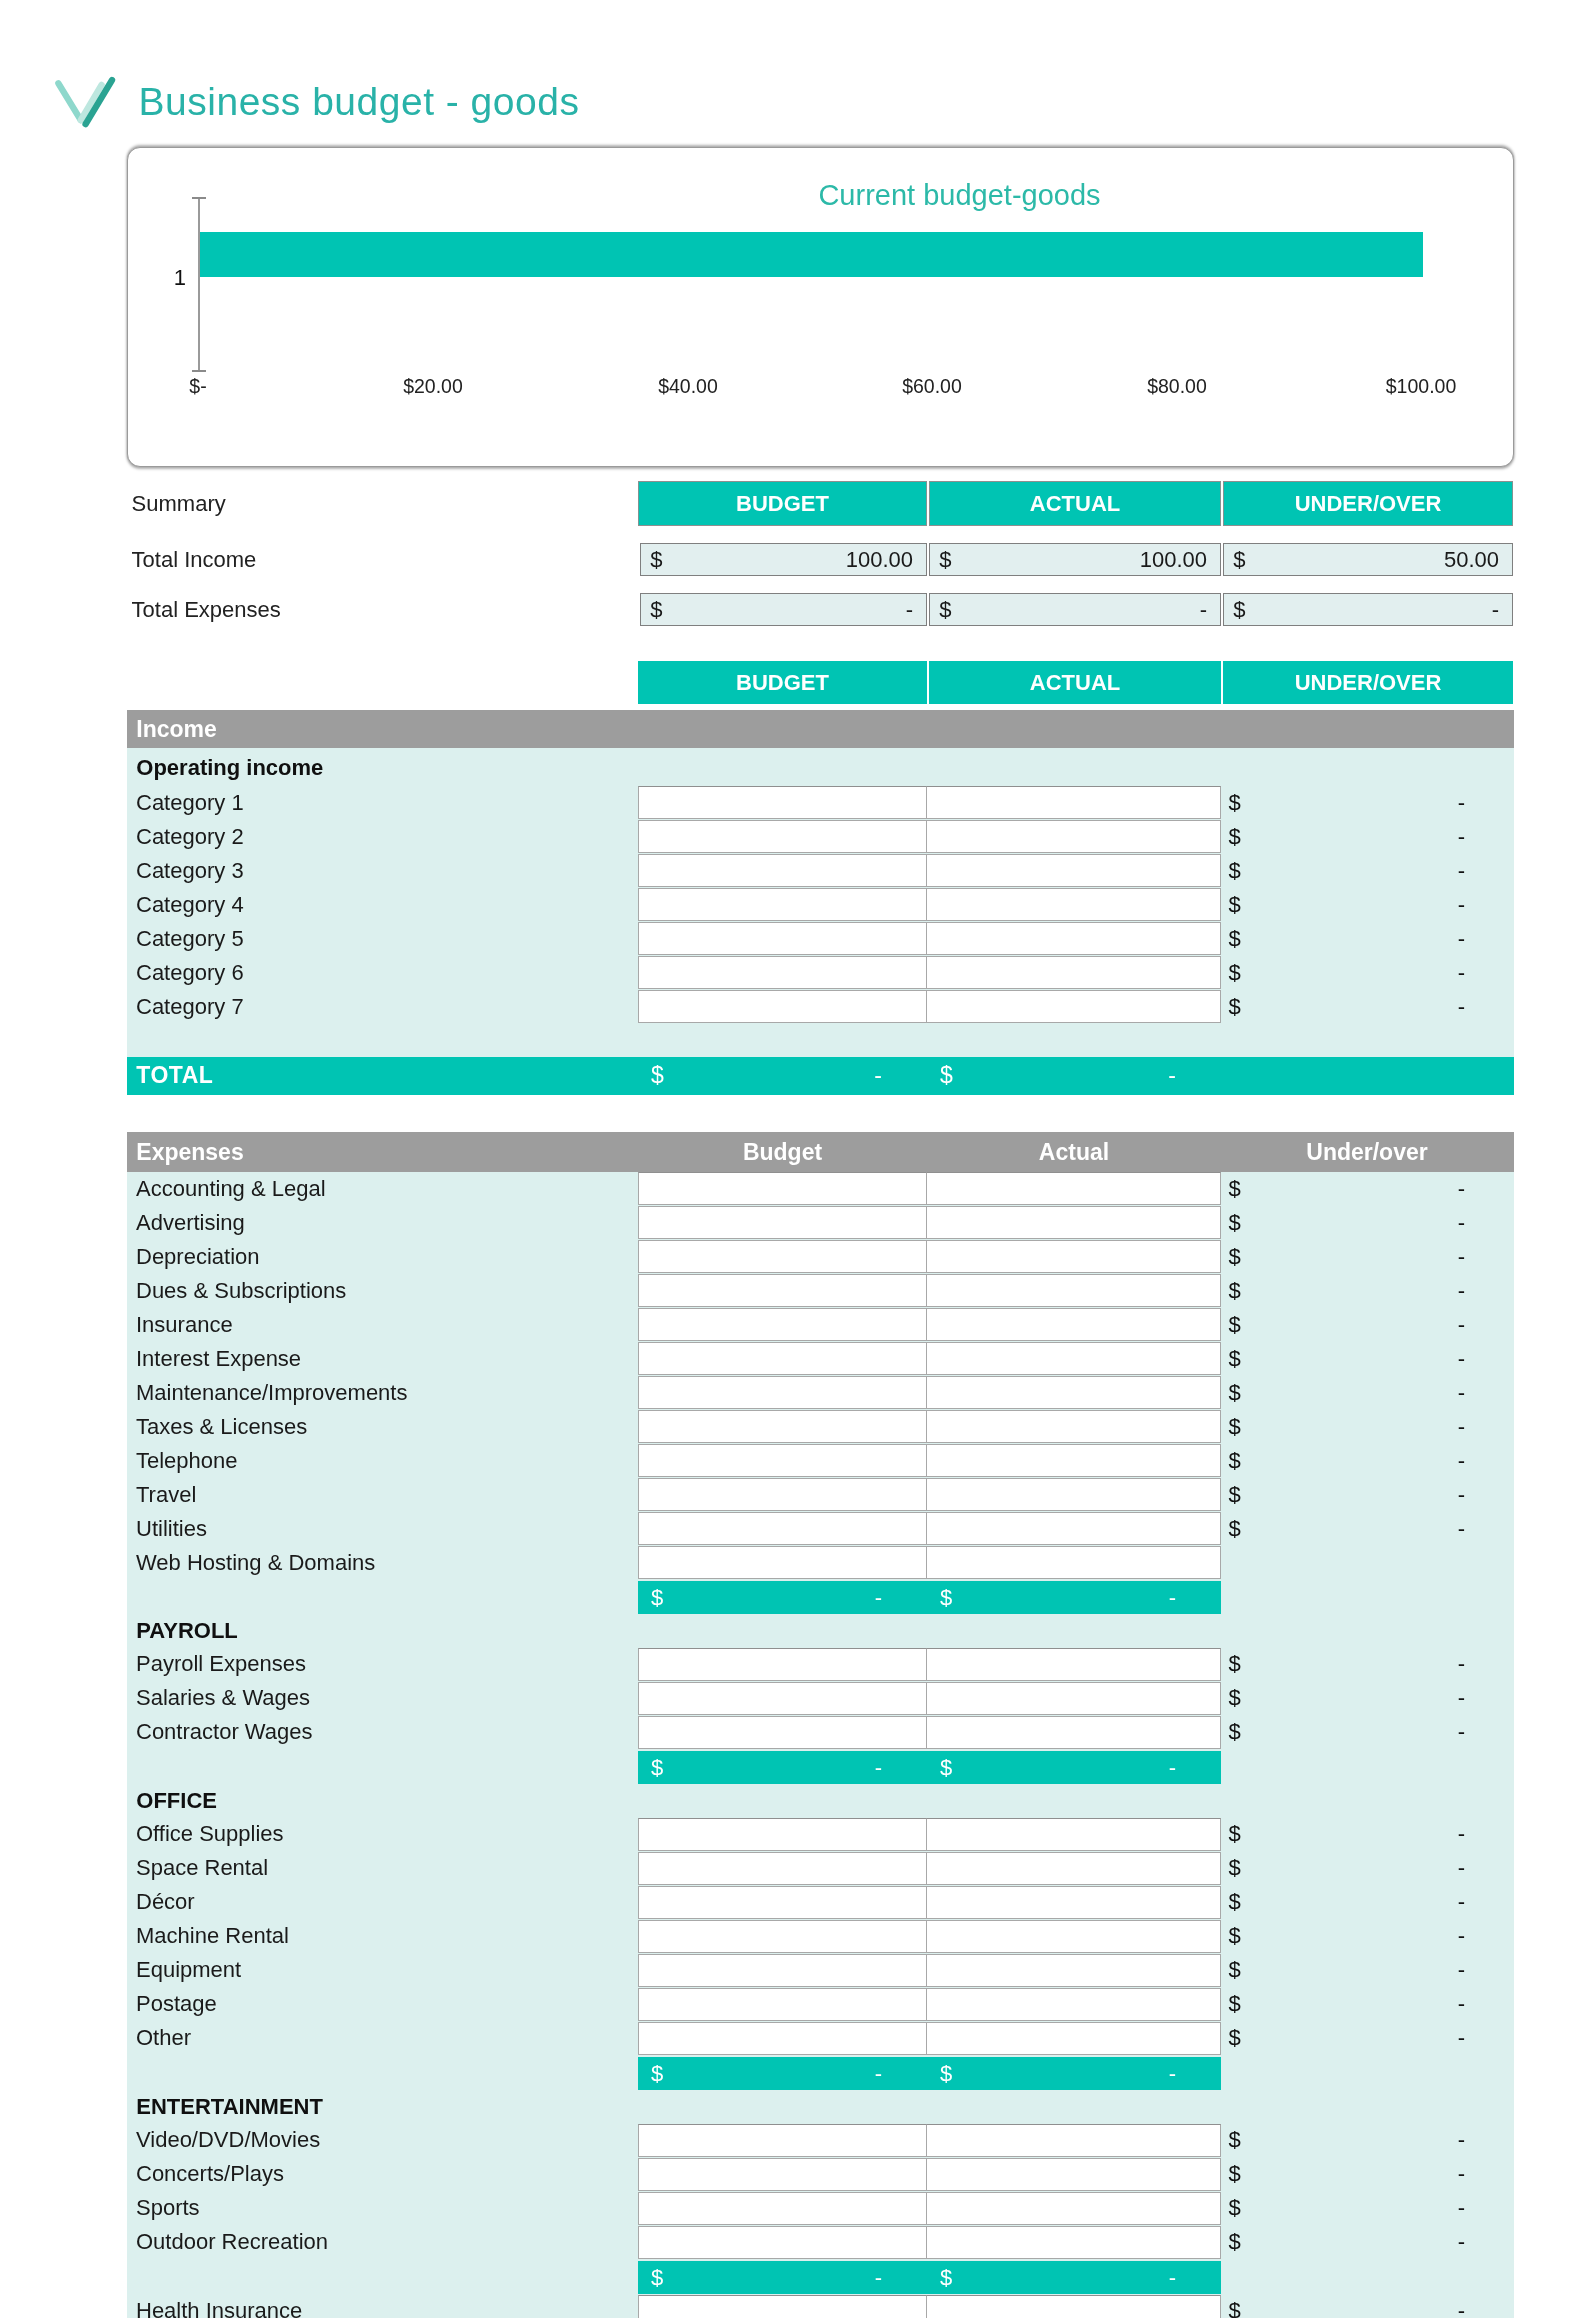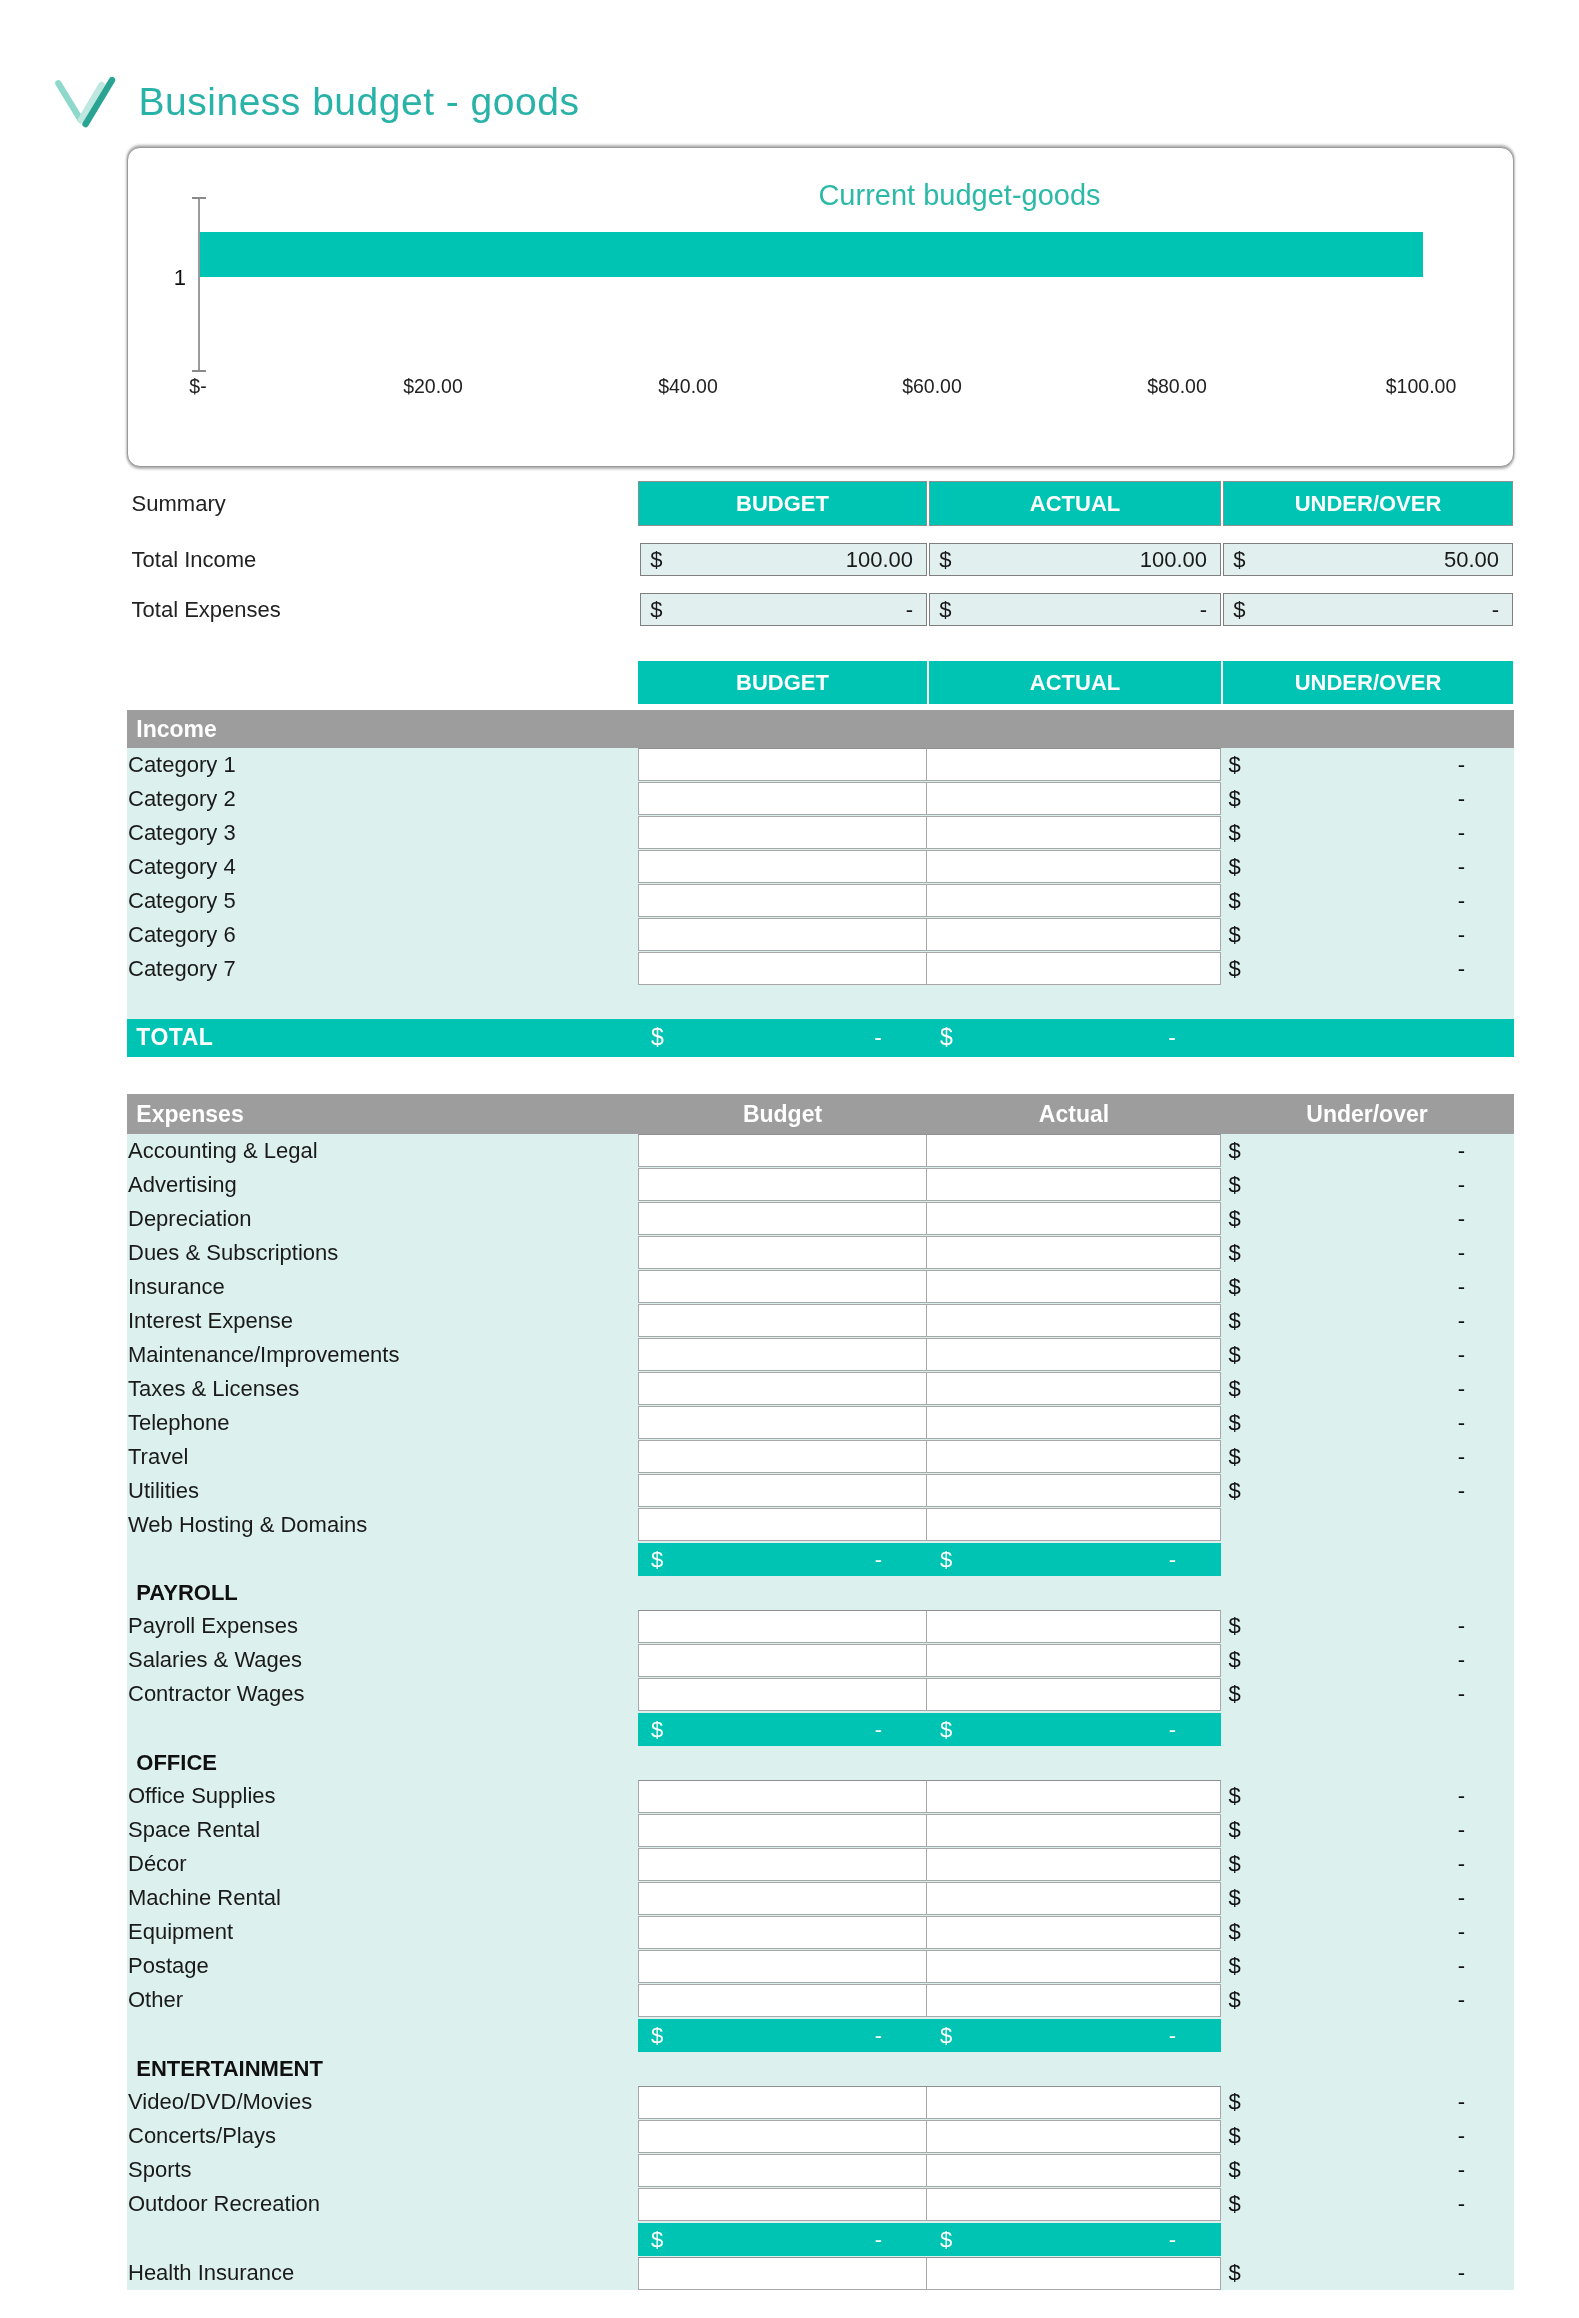--- a/index.html
+++ b/index.html
@@ -78,21 +78,21 @@
     height:38px;line-height:38px;
   }
   .graybar .gb-label{padding-left:9.3px;}
   .graybar.cols{height:40px;line-height:40px;}
   .graybar .gb-col{text-align:center;}
   .sheet-body{background:var(--light);}
   
   .group-head{height:33px;line-height:33px;font-weight:bold;font-size:22px;padding-left:9.3px;color:#101010;}
   .group-head.first{height:38px;line-height:40px;}
   .item-row{height:34px;align-items:center;}
-  .ilabel{font-size:22px;padding-left:1px;white-space:nowrap;}
+  .ilabel{font-size:22px;padding-left:9px;white-space:nowrap;}
   .icell{background:#fff;border:0.9px solid var(--border-mid);height:33px;}
   .icell.a{margin-left:-0.9px;}
   .rows .item-row:first-child .icell{border-top:1.9px solid #8f8f8f;}
   .uo{display:flex;justify-content:space-between;align-items:center;font-size:22px;padding:0 48px 0 7.4px;color:#111;}
   
   .total-row{height:38px;background:var(--teal);color:#fff;align-items:center;font-size:23px;}
   .total-label{font-weight:bold;padding-left:9.3px;letter-spacing:0.5px;}
   .tmoney{display:flex;justify-content:space-between;align-items:center;padding:0 45px 0 13px;}
   .spacer{height:33px;}
   .subtotal-row{height:33px;margin-top:1.9px;align-items:stretch;}
@@ -175,20 +175,21 @@
     <div class="shead first">BUDGET</div>
     <div class="shead">ACTUAL</div>
     <div class="shead">UNDER/OVER</div>
   </div>
 
   <section class="section income-sec">
     <div class="graybar">
       <span class="gb-label">Income</span>
     </div>
     <div class="sheet-body">
+      <div class="group-head first">Operating income</div>
       <div class="rows" id="income-rows">
           <div class="item-row grid4">
     <div class="ilabel">Category 1</div>
     <div class="icell b"></div>
     <div class="icell a"></div>
     <div class="uo">
       <span class="d">$</span>
       <span class="v">-</span>
     </div>
   </div>

